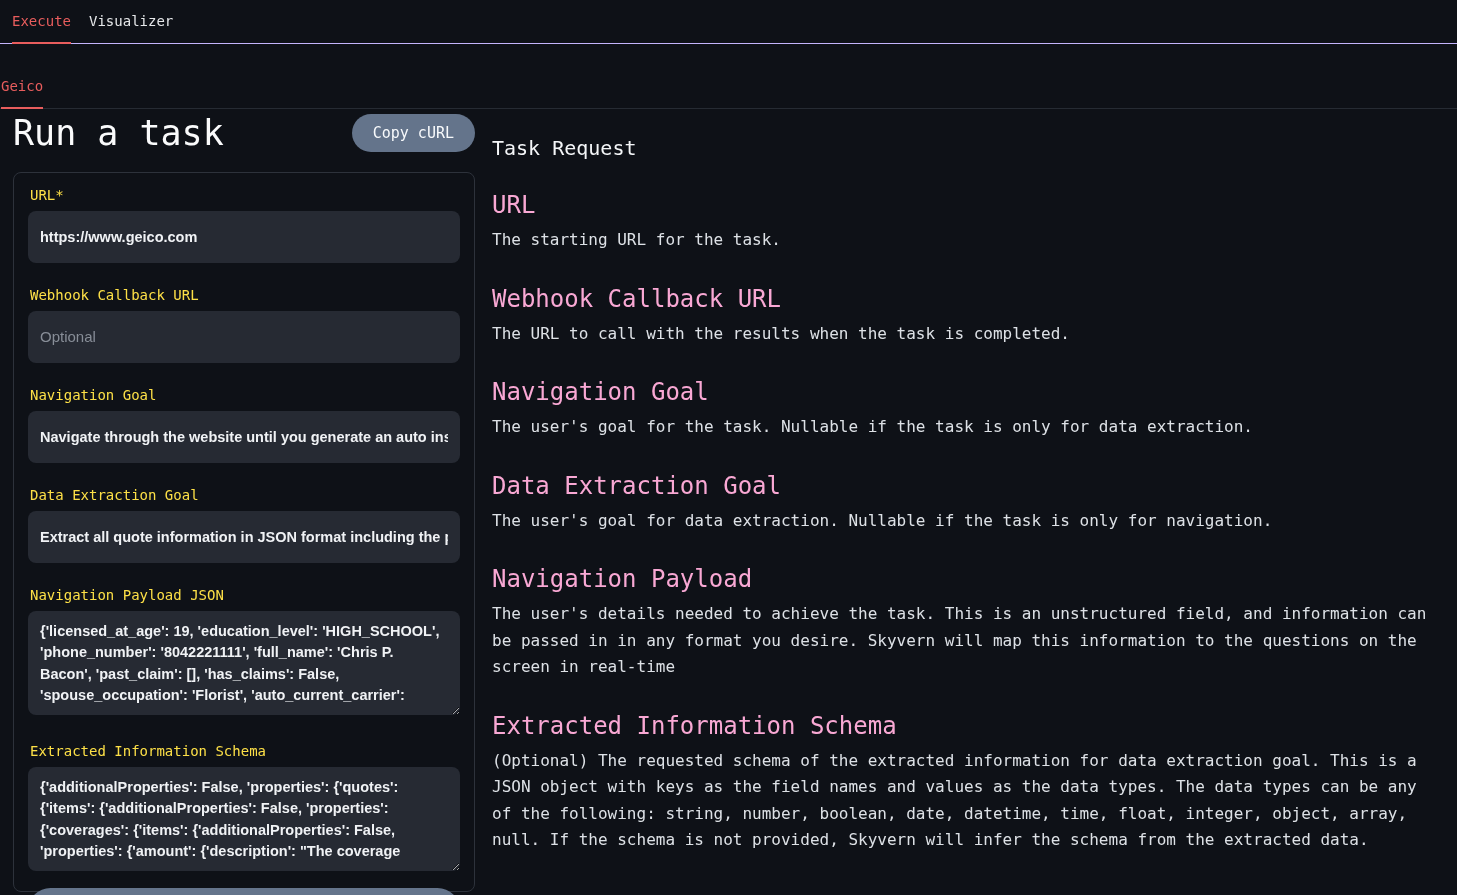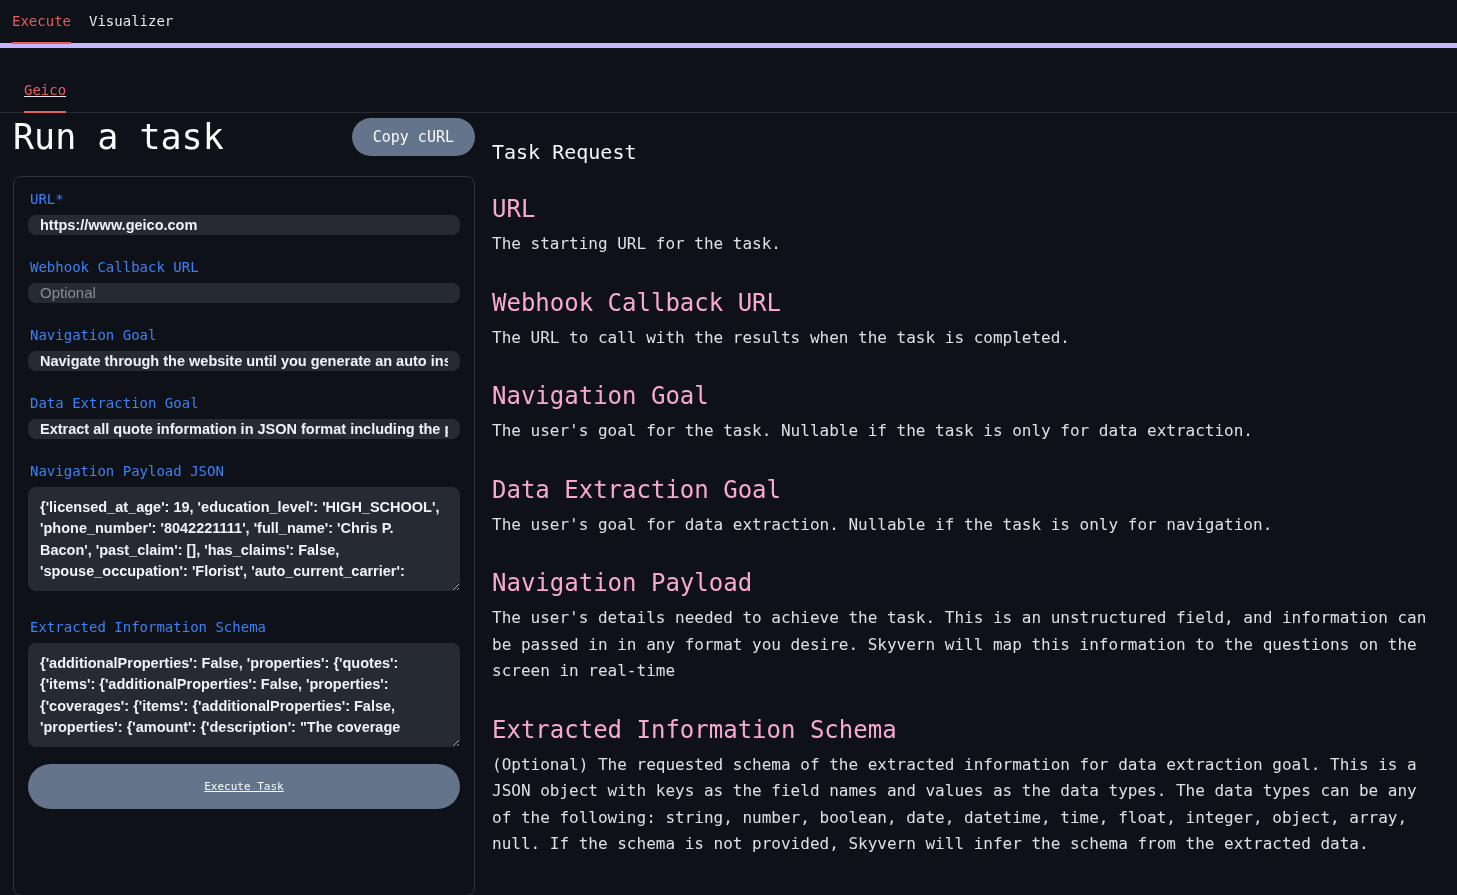--- a/index.html
+++ b/index.html
@@ -6,35 +6,34 @@
   html, body { width: 1457px; height: 895px; overflow: hidden; }
   body {
     background: #0e1117;
     font-family: "DejaVu Sans Mono", monospace;
     color: #e8eaee;
   }
   
   .topnav {
     display: flex; gap: 18px;
     padding: 11px 24px 0 12px;
-    border-bottom: 5px solid #c4b5fd;
+    border-bottom: 1px solid #c4b5fd;
   }
   .tab {
     font-size: 14px; line-height: 20px;
     padding-bottom: 11px;
     color: #e6e8ea; cursor: pointer;
     border-bottom: 2px solid transparent;
     margin-bottom: -1px;
   }
   .tab.active { color: var(--accent); border-bottom-color: var(--accent); }
   .subnav {
     display: flex; gap: 18px;
-    padding: 32px 24px 0 24px;
+    padding: 32px 24px 0 1px;
     border-bottom: 1px solid #262b33;
-    text-decoration: underline;
   }
   
   .content { display: flex; padding: 0 24px 0 13px; align-items: flex-start; }
   .left  { width: 462px; flex: none; }
   .right { flex: 1; padding-left: 17px; }
 
   
   .left-header {
     display: flex; justify-content: space-between; align-items: center;
     margin-top: 4px;
@@ -48,34 +47,34 @@
   }
   .copy-curl { height: 38px; padding: 0 21px; }
   .form-panel {
     margin-top: 19px;
     border: 1px solid #2d323b;
     border-radius: 8px;
     padding: 8px 14px 20px 14px;
     height: 720px; 
   }
   .field-label {
-    font-size: 14px; color: #3b82f6;
+    font-size: 14px; color: #fde047;
     margin: 24px 0 8px 2px; display: block;
   }
   .field-label.first { margin-top: 6px; }
   .text-input, .text-area {
     width: 100%;
     background: #262a33;
     border: none; outline: none;
     border-radius: 8px;
     color: #f0f2f5;
     font-family: "Liberation Sans", sans-serif;
     font-weight: 700; font-size: 14.5px;
   }
-  .text-input { height: 20px; padding: 0 12px; white-space: nowrap; }
+  .text-input { height: 52px; padding: 0 12px; white-space: nowrap; }
   .text-input::placeholder { color: #878d97; font-weight: 400; font-size: 15px; }
   .text-area {
     height: 104px; padding: 10px 12px;
     line-height: 1.48; resize: vertical; overflow: hidden;
   }
   .execute-btn {
     margin-top: 13px; width: 100%; height: 45px;
     border-radius: 23px; font-size: 11px; text-decoration: underline;
   }
 

